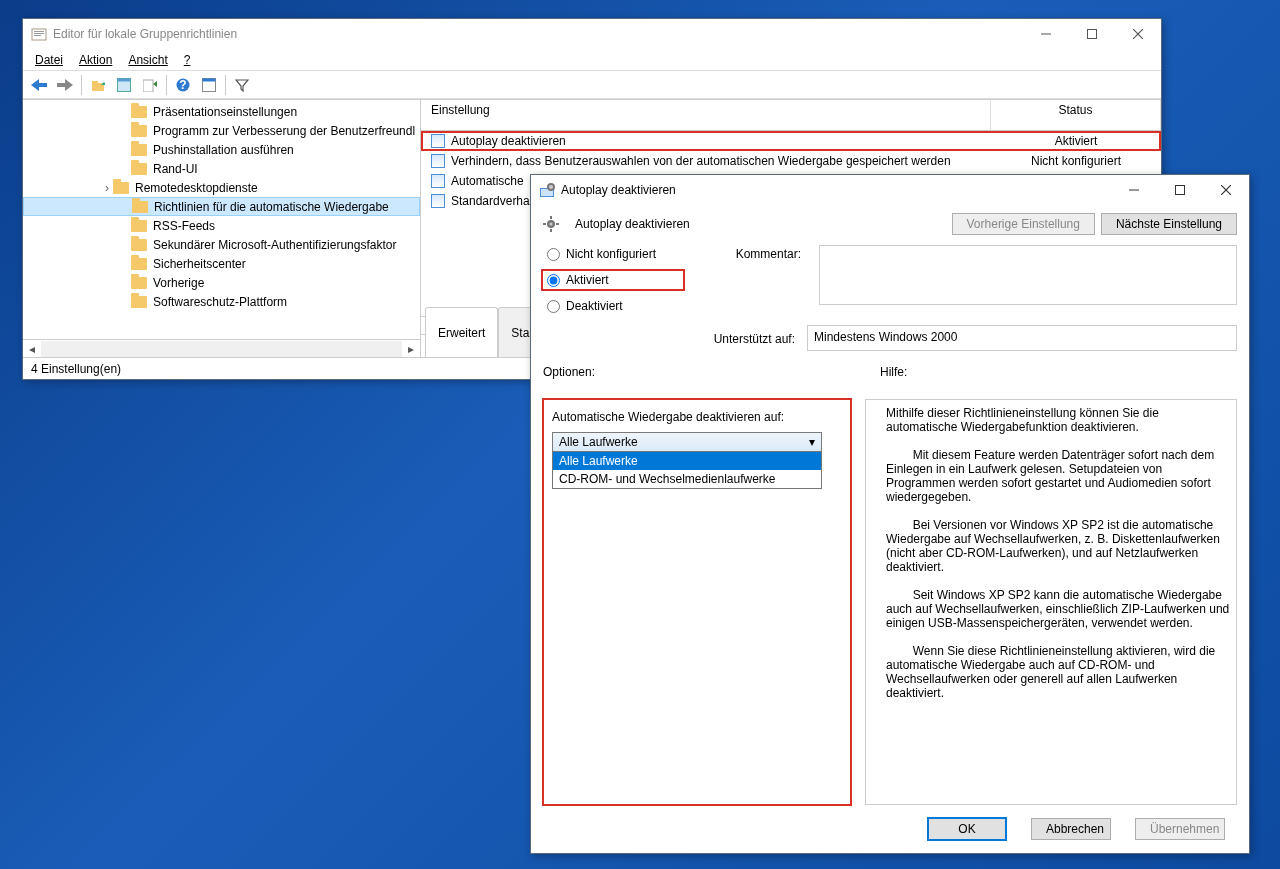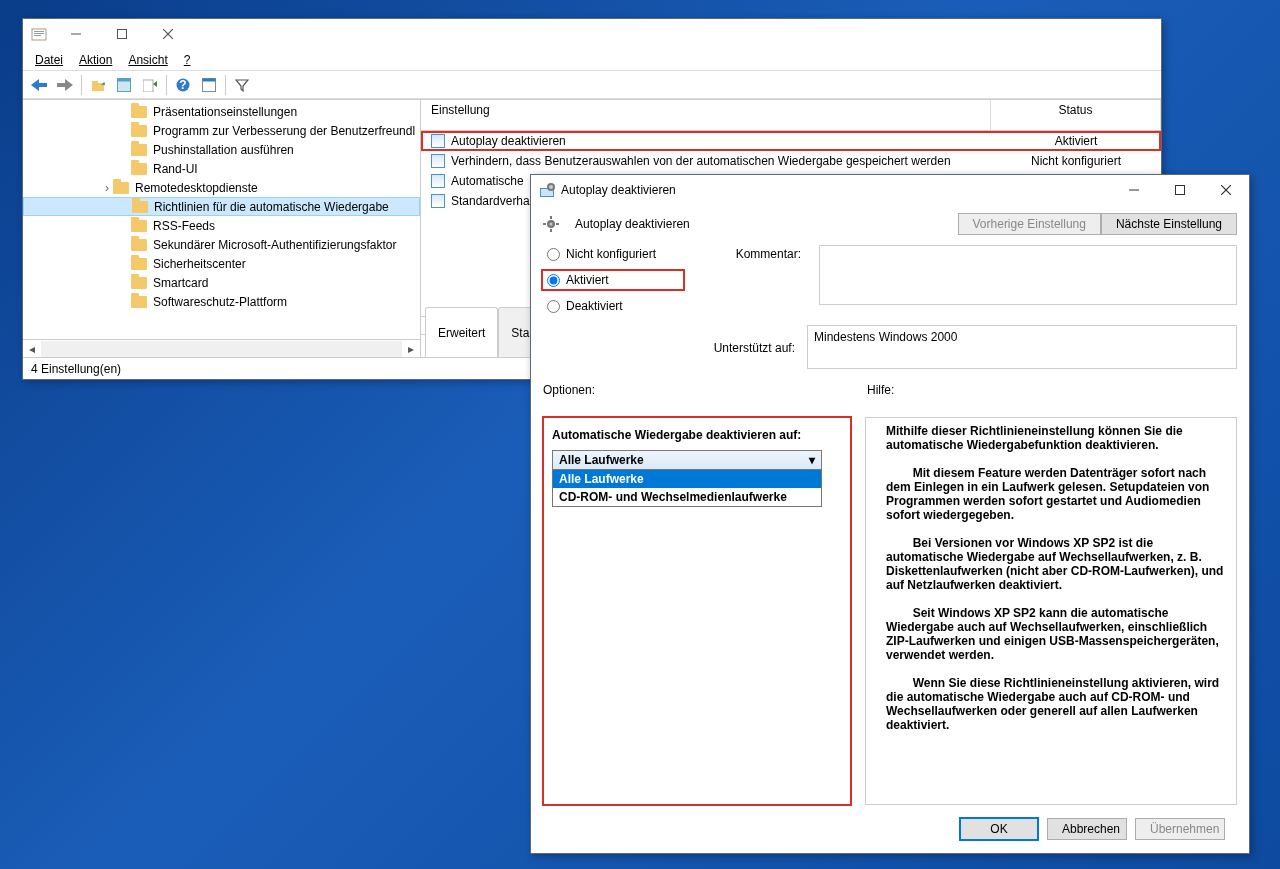--- a/index.html
+++ b/index.html
@@ -47,59 +47,60 @@
   .tab:not(.active) { background: #f0f0f0; }
 
   .statusbar { height: 22px; padding: 2px 8px; border-top: 1px solid #ccc; display: flex; align-items: center; }
 
   
   .dlg { left: 530px; top: 174px; width: 720px; height: 680px; }
   .dlg .titlebar .title { color: #000; }
   .dlg-body { flex: 1; display: flex; flex-direction: column; padding: 8px 12px 0 12px; }
   .dlg-header { display: flex; align-items: center; gap: 16px; margin-bottom: 10px; }
   .dlg-header .gear { width:16px; height:16px; display:inline-block; }
-  .dlg-nav { display: flex; }
+  .dlg-nav { display: flex; gap: 6px; }
   .btn { padding: 3px 14px; border: 1px solid #adadad; background: #e1e1e1; cursor: pointer; }
   .btn:disabled { color: #888; background: #eee; }
   .btn.primary { border: 2px solid #0078d7; background: #e1e1e1; }
 
   .dlg-radio-row { display: flex; align-items: flex-start; gap: 18px; }
   .radios { display: flex; flex-direction: column; gap: 8px; width: 140px; }
   .radio { display: flex; align-items: center; gap: 6px; padding: 2px 4px; }
   .radio input { margin: 0; }
   .radio.highlight { outline: 2px solid #d93025; outline-offset: 0; }
   .lbl-col { width: 100px; text-align: right; padding-top: 2px; }
   textarea.comment { flex:1; height: 60px; border: 1px solid #ccc; resize: none; padding: 4px; font-family: inherit; }
   .support-row { display: flex; align-items: center; gap: 12px; margin-top: 10px; }
-  .support-box { flex:1; border: 1px solid #ccc; padding: 4px 6px; height: 44px; display:flex; align-items:flex-start; }
+  .support-box { flex:1; border: 1px solid #ccc; padding: 4px 6px; height: 26px; display:flex; align-items:flex-start; }
   .split50 { flex:1; display:flex; gap:14px; margin-top:16px; min-height:0; }
   .options { flex: 0 0 308px; display:flex; flex-direction:column; }
   .help { flex:1; display:flex; flex-direction:column; min-height:0; }
-  .box { border:1px solid #ccc; flex:1; padding:6px; overflow:auto;font-weight:bold; }
+  .box { border:1px solid #ccc; flex:1; padding:6px; overflow:auto; }
   .options .box.highlight { outline: 2px solid #d93025; outline-offset: -1px; padding:10px 8px; }
   .select-fake { width: 270px; border: 1px solid #7a7a7a; padding: 2px 6px; background: linear-gradient(#eef5fc,#dbeaf8); display:flex; justify-content:space-between; align-items:center; margin-top:8px; }
   .dropdown { width: 270px; border: 1px solid #767676; margin-top:-1px; }
   .drop-item { padding: 2px 6px; }
   .drop-item.sel { background: #0078d7; color:#fff; }
   .hr-lbl { padding-bottom: 4px; }
-  .dlg-buttons { height:48px; display:flex; justify-content:flex-end; align-items:center; gap:8px; padding: 0 12px; border-top: 0; }
+  .dlg-buttons { height:48px; display:flex; justify-content:flex-end; align-items:center; gap:24px; padding: 0 12px; border-top: 0; }
 </style>
 </head>
 <body>
 
 <div class="window" style="left:22px; top:18px; width:1140px; height:362px;">
   <div class="titlebar">
     <span class="icon">
       <svg width="16" height="16">
           <rect x="1" y="3" width="14" height="11" fill="#fff" stroke="#a98" stroke-width="1"></rect>
           <rect x="3" y="5" width="10" height="1" fill="#999"></rect>
           <rect x="3" y="7" width="10" height="1" fill="#999"></rect>
           <rect x="3" y="9" width="7" height="1" fill="#999"></rect>
         </svg>
     </span>
+    <span class="title">Editor für lokale Gruppenrichtlinien</span>
     <div class="controls">
       <div class="ctrl">
           <svg width="10" height="10">
             <line x1="0" y1="5" x2="10" y2="5" stroke="#555" stroke-width="1"></line>
           </svg>
         </div>
       <div class="ctrl">
           <svg width="10" height="10">
             <rect x="0.5" y="0.5" width="9" height="9" fill="none" stroke="#555" stroke-width="1"></rect>
           </svg>
@@ -208,21 +209,21 @@
           <div class="tree-row">
             <span class="folder"></span>
             <span>Sekundärer Microsoft-Authentifizierungsfaktor</span>
           </div>
           <div class="tree-row">
             <span class="folder"></span>
             <span>Sicherheitscenter</span>
           </div>
           <div class="tree-row">
             <span class="folder"></span>
-            <span>Smartcard</span>
+            <span>Vorherige</span>
           </div>
           <div class="tree-row">
             <span class="folder"></span>
             <span>Softwareschutz-Plattform</span>
           </div>
         </div>
       <div class="hscroll">
         <div class="arrow">◂</div>
         <div class="track"></div>
         <div class="arrow">▸</div>
@@ -350,21 +351,21 @@
     </div>
 
     <div class="support-row">
       <div style="width:140px"></div>
       <div class="lbl-col">Unterstützt auf:</div>
       <div class="support-box">
           <span>Mindestens Windows 2000</span>
         </div>
     </div>
 
-    <div style="display:flex; gap:16px; margin-top:14px;">
+    <div style="display:flex; gap:29px; margin-top:14px;">
       <div style="flex:0 0 308px" class="hr-lbl">Optionen:</div>
       <div style="flex:1" class="hr-lbl">Hilfe:</div>
     </div>
 
     <div class="split50">
       <div class="options">
         <div class="box highlight">
           <div>Automatische Wiedergabe deaktivieren auf:</div>
           <div class="select-fake">
             <span>Alle Laufwerke</span>

